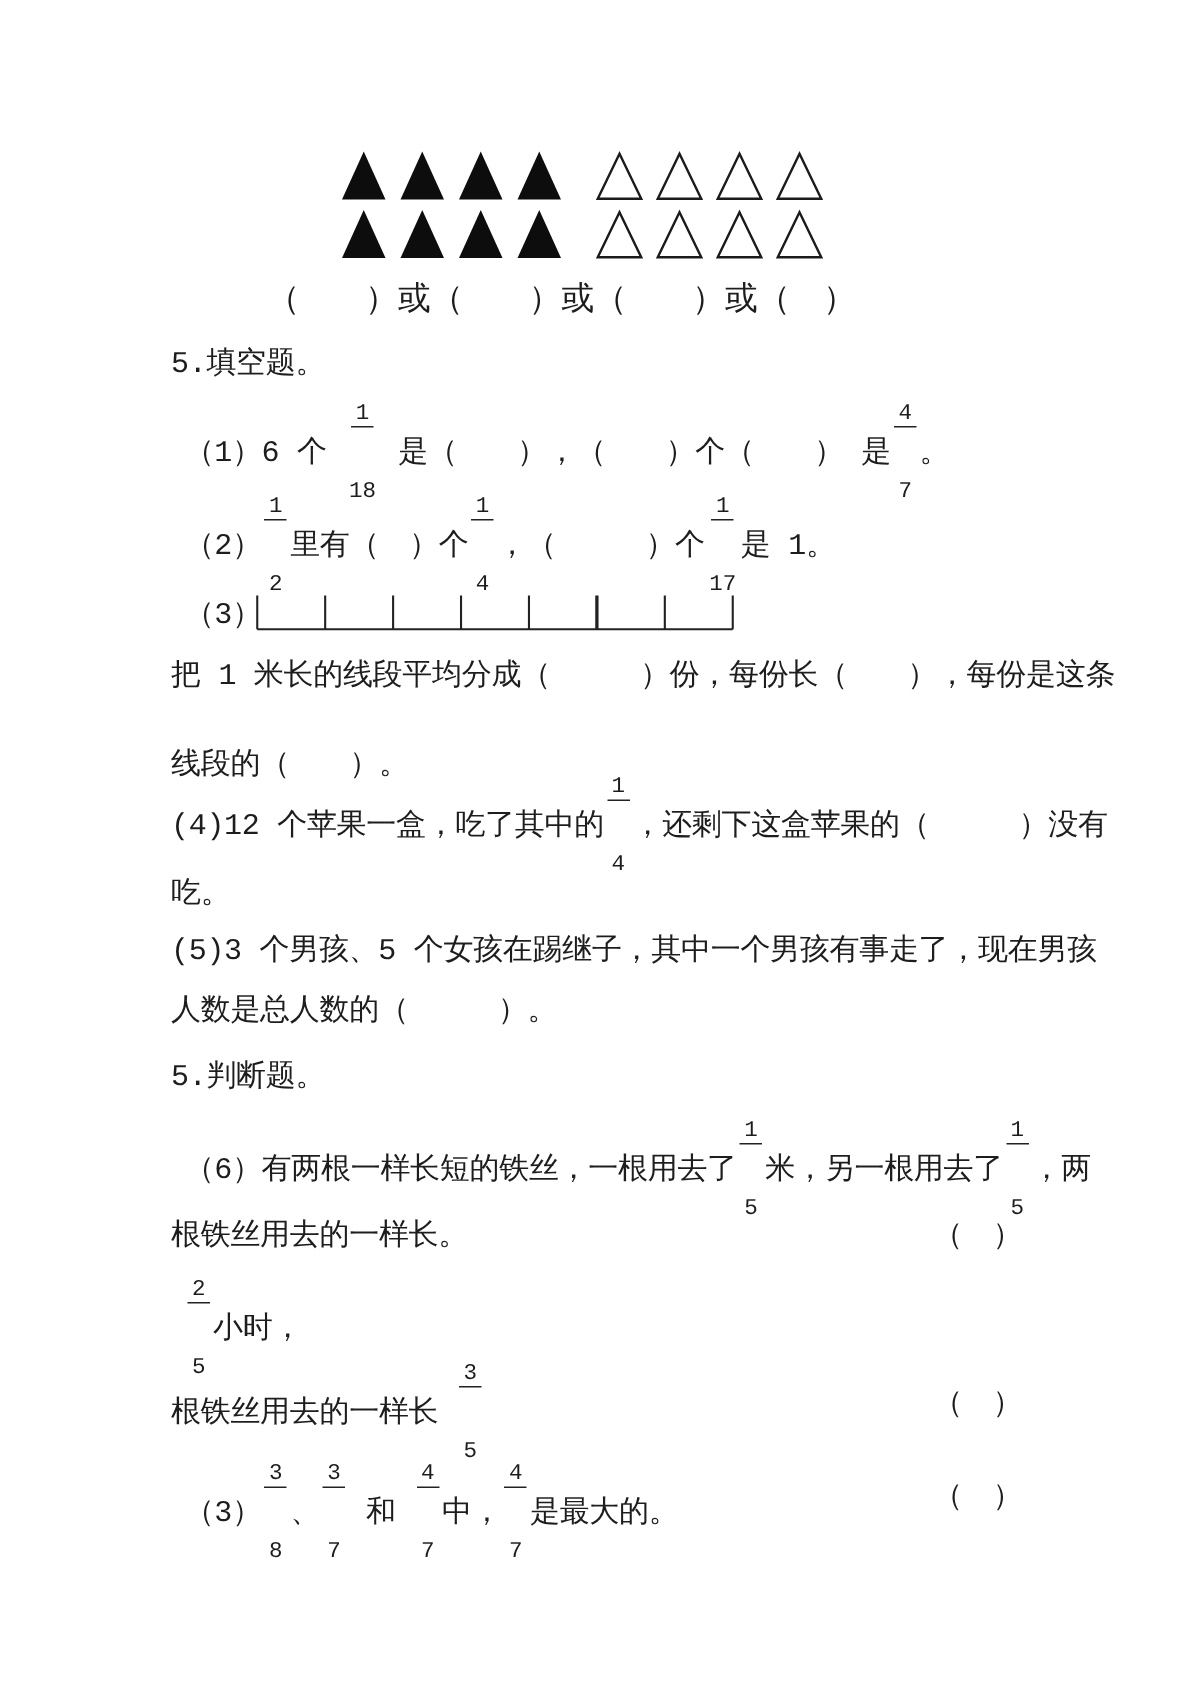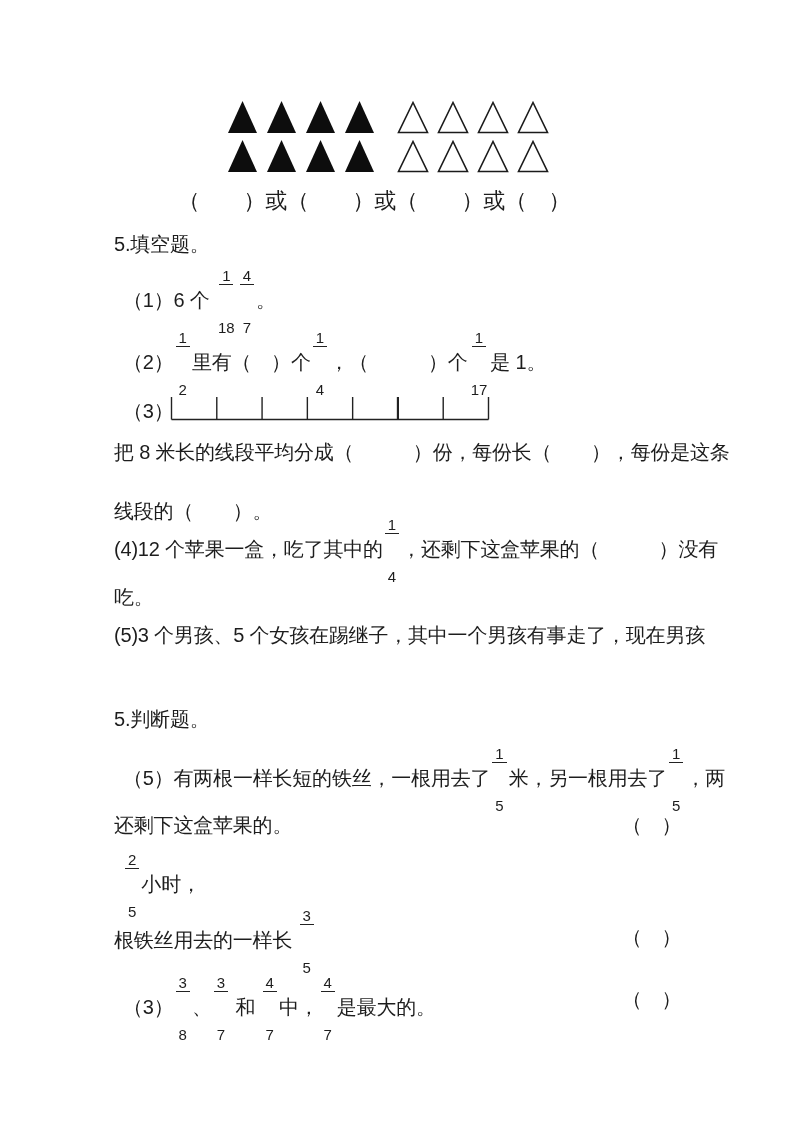--- a/index.html
+++ b/index.html
@@ -1,18 +1,18 @@
 <!DOCTYPE html>
 <html><head>
 <meta charset="utf-8">
 <style>
   html,body{margin:0;padding:0;background:#ffffff;}
   .page{
     position:relative;width:793px;height:1122px;background:#ffffff;
-    font-family:Liberation Sans, sans-serif;
+    font-family:Liberation Mono, monospace;
     color:#1d1d1d;overflow:hidden;border-radius:30px;
   }
   .line{position:absolute;white-space:pre;font-size:20px;line-height:30px;letter-spacing:-0.2px;}
   .line.tall{line-height:50px;}
   .frac{
     display:inline-flex;flex-direction:column;align-items:center;
     vertical-align:middle;font-size:15px;line-height:1.15;margin:0 2px;letter-spacing:0;
   }
   .fnum{border-bottom:1.3px solid #222;padding:0 3px;}
   .fden{padding:0 1px;margin-top:34px;}
@@ -87,49 +87,50 @@
               <polygon points="16,2.5 30.5,32.5 1.5,32.5" fill="#ffffff" stroke="#1b1b1b" stroke-width="1.6"></polygon>
             </svg></span>
         </div>
       </div>
   </div>
 
   <div class="line" style="top:186px;left:178px;font-size:22px">（　　）或（　　）或（　　）或（　）</div>
 
   <div class="line" style="top:229px;left:114px">5.填空题。</div>
 
-  <div class="line tall" style="top:267px;left:123px"><span>（1）6 个 </span><span class="frac"><span class="fnum">1</span><span class="fden">18</span></span><span class="frac"><span class="fnum">4</span><span class="fden">7</span></span><span>。</span></div>
+  <div class="line tall" style="top:267px;left:123px"><span>（1）6 个 </span><span class="frac"><span class="fnum">1</span><span class="fden">18</span></span><span> 是（　　），（　　）个（　　） 是</span><span class="frac"><span class="fnum">4</span><span class="fden">7</span></span><span>。</span></div>
 
   <div class="line tall" style="top:329px;left:123px"><span>（2）</span><span class="frac"><span class="fnum">1</span><span class="fden">2</span></span><span>里有（　）个</span><span class="frac"><span class="fnum">1</span><span class="fden">4</span></span><span>，（　　　）个</span><span class="frac"><span class="fnum">1</span><span class="fden">17</span></span><span>是 1。</span></div>
 
   <div class="line" style="top:396px;left:123px">（3）</div>
   <div class="numberline" style="top:394px;left:170px"><svg width="320" height="27" viewBox="0 0 320 27">
         <line x1="1.5" y1="25.5" x2="318.5" y2="25.5" stroke="#222" stroke-width="1.4"></line>
         <line x1="1.5" y1="3" x2="1.5" y2="25.5" stroke="#222" stroke-width="1.4"></line>
         <line x1="46.785714285714285" y1="3" x2="46.785714285714285" y2="25.5" stroke="#222" stroke-width="1.4"></line>
         <line x1="92.07142857142857" y1="3" x2="92.07142857142857" y2="25.5" stroke="#222" stroke-width="1.4"></line>
         <line x1="137.35714285714286" y1="3" x2="137.35714285714286" y2="25.5" stroke="#222" stroke-width="1.4"></line>
         <line x1="182.64285714285714" y1="3" x2="182.64285714285714" y2="25.5" stroke="#222" stroke-width="1.4"></line>
         <line x1="227.92857142857142" y1="3" x2="227.92857142857142" y2="25.5" stroke="#222" stroke-width="2.2"></line>
         <line x1="273.2142857142857" y1="3" x2="273.2142857142857" y2="25.5" stroke="#222" stroke-width="1.4"></line>
         <line x1="318.5" y1="3" x2="318.5" y2="25.5" stroke="#222" stroke-width="1.4"></line>
       </svg></div>
 
-  <div class="line" style="top:437px;left:114px">把 8 米长的线段平均分成（　　　）份，每份长（　　），每份是这条</div>
+  <div class="line" style="top:437px;left:114px">把 1 米长的线段平均分成（　　　）份，每份长（　　），每份是这条</div>
   <div class="line" style="top:496px;left:114px">线段的（　　）。</div>
 
   <div class="line tall" style="top:516px;left:114px"><span>(4)12 个苹果一盒，吃了其中的</span><span class="frac"><span class="fnum">1</span><span class="fden">4</span></span><span>，还剩下这盒苹果的（　　　）没有</span></div>
   <div class="line" style="top:582px;left:114px">吃。</div>
 
   <div class="line" style="top:620px;left:114px">(5)3 个男孩、5 个女孩在踢继子，其中一个男孩有事走了，现在男孩</div>
+  <div class="line" style="top:660px;left:114px">人数是总人数的（　　　）。</div>
 
   <div class="line" style="top:704px;left:114px">5.判断题。</div>
 
-  <div class="line tall" style="top:745px;left:123px"><span>（5）有两根一样长短的铁丝，一根用去了</span><span class="frac"><span class="fnum">1</span><span class="fden">5</span></span><span>米，另一根用去了</span><span class="frac"><span class="fnum">1</span><span class="fden">5</span></span><span>，两</span></div>
-  <div class="line" style="top:810px;left:114px">还剩下这盒苹果的。</div>
+  <div class="line tall" style="top:745px;left:123px"><span>（6）有两根一样长短的铁丝，一根用去了</span><span class="frac"><span class="fnum">1</span><span class="fden">5</span></span><span>米，另一根用去了</span><span class="frac"><span class="fnum">1</span><span class="fden">5</span></span><span>，两</span></div>
+  <div class="line" style="top:810px;left:114px">根铁丝用去的一样长。</div>
   <div class="line" style="top:810px;left:622px">（　）</div>
 
   <div class="line tall" style="top:851px;left:123px"><span class="frac"><span class="fnum">2</span><span class="fden">5</span></span><span>小时，</span></div>
   <div class="line tall" style="top:907px;left:114px"><span>根铁丝用去的一样长 </span><span class="frac"><span class="fnum">3</span><span class="fden">5</span></span></div>
   <div class="line" style="top:922px;left:622px">（　）</div>
 
   <div class="line tall" style="top:974px;left:123px"><span>（3）</span><span class="frac"><span class="fnum">3</span><span class="fden">8</span></span><span>、</span><span class="frac"><span class="fnum">3</span><span class="fden">7</span></span><span> 和 </span><span class="frac"><span class="fnum">4</span><span class="fden">7</span></span><span>中，</span><span class="frac"><span class="fnum">4</span><span class="fden">7</span></span><span>是最大的。</span></div>
   <div class="line" style="top:984px;left:622px">（　）</div>
 
 </div>

